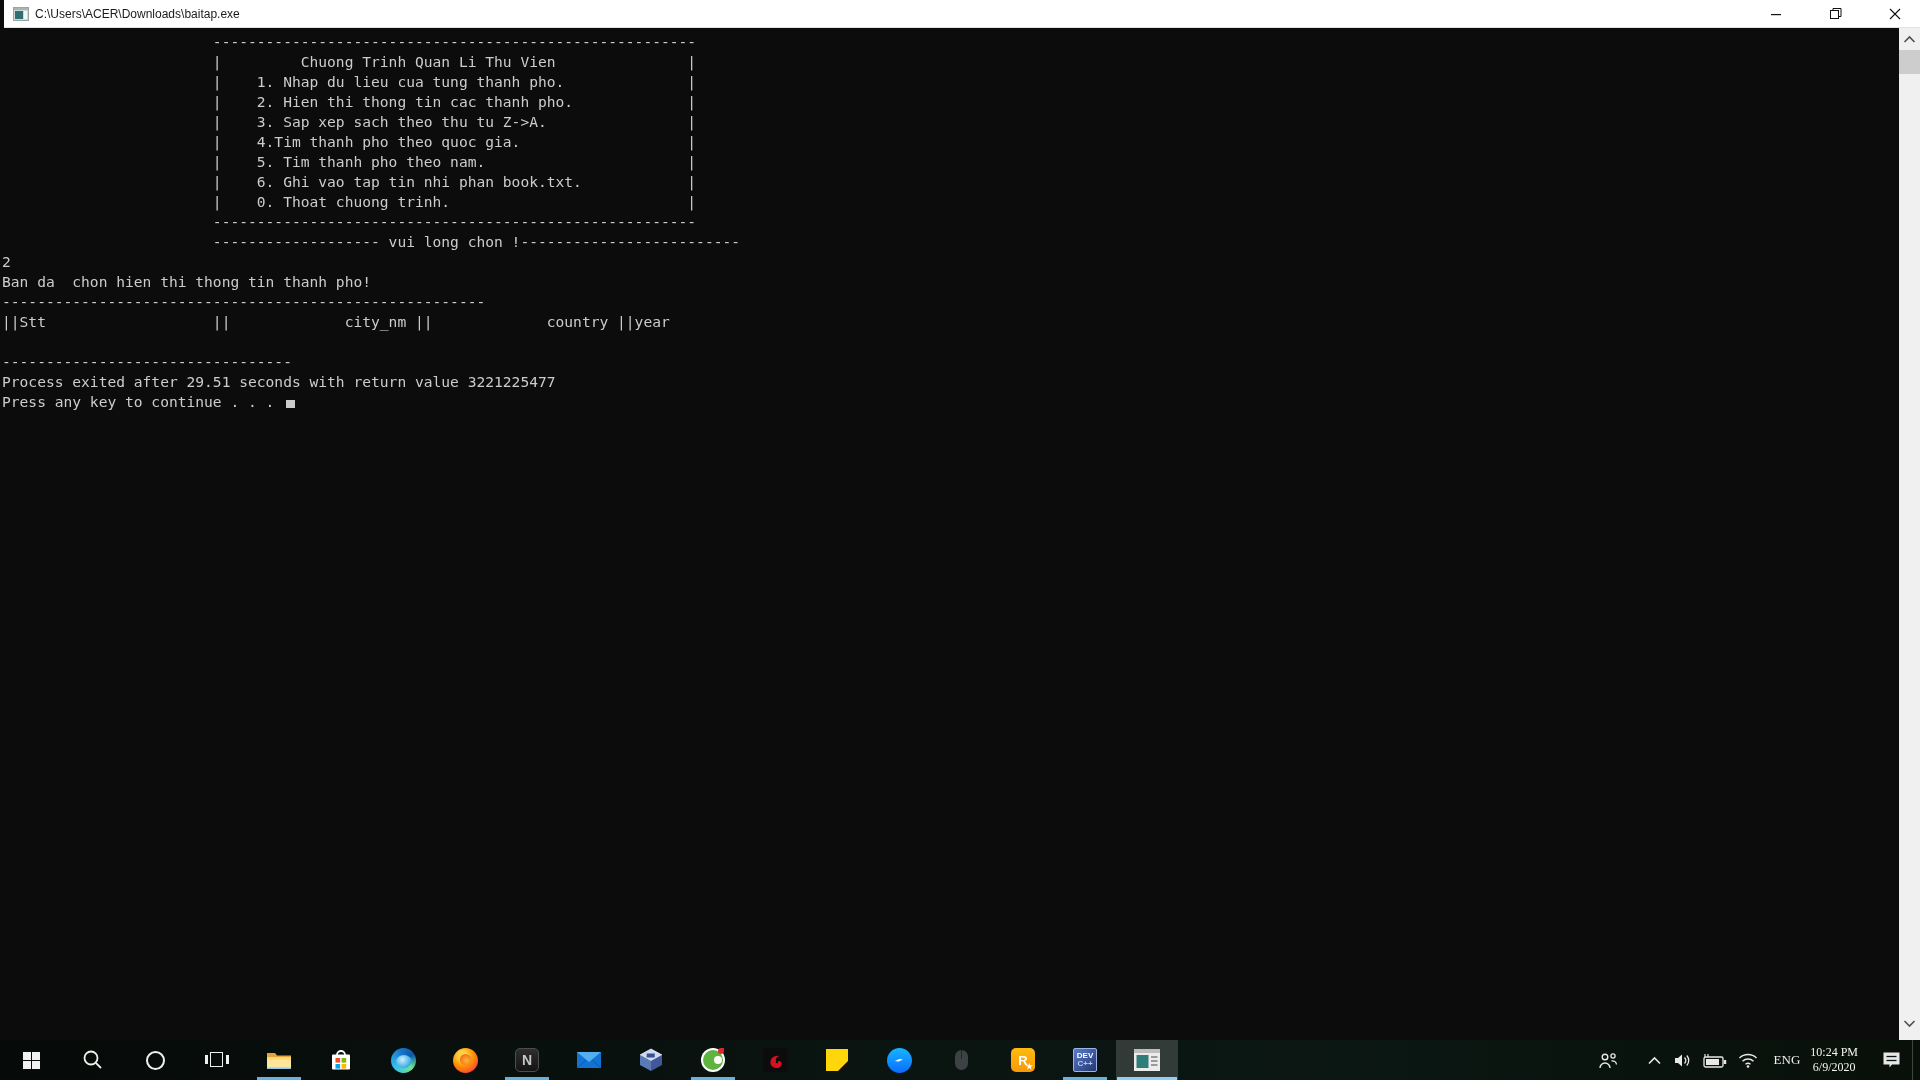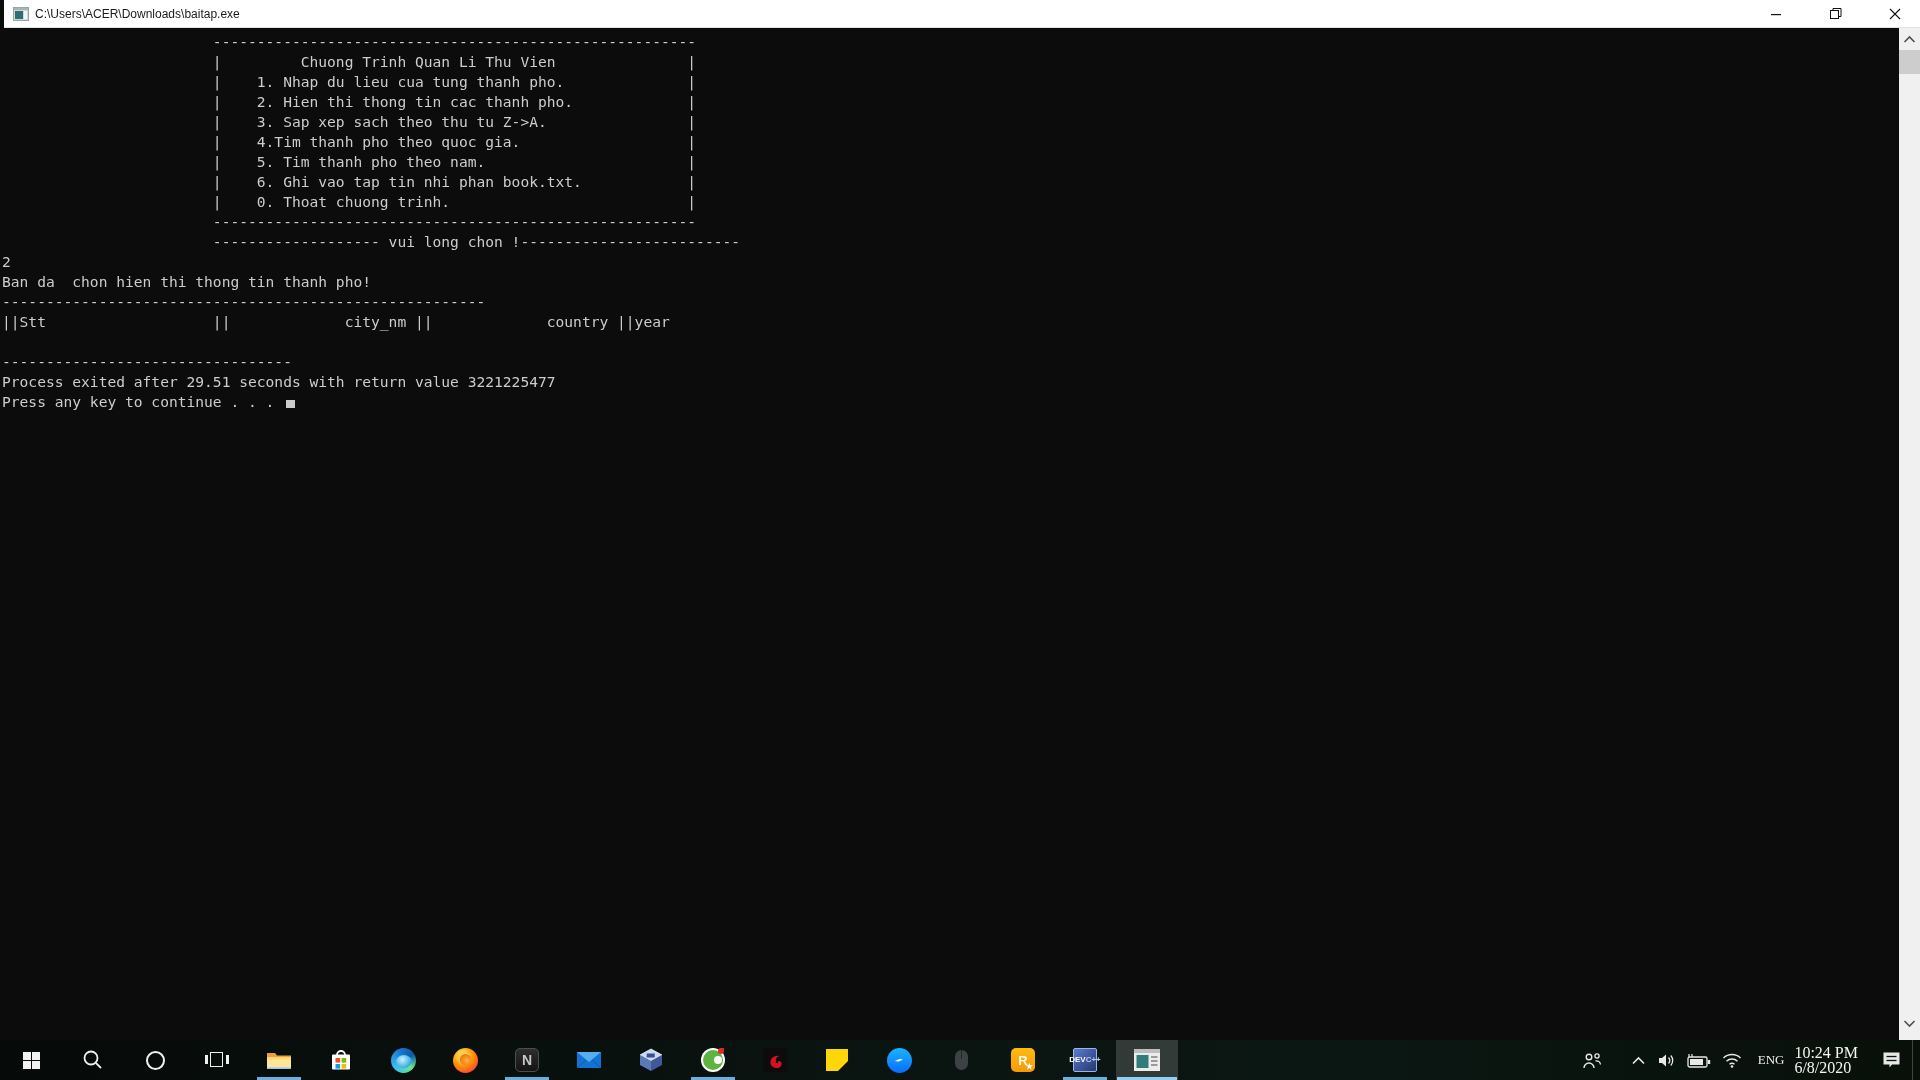--- a/index.html
+++ b/index.html
@@ -65,29 +65,29 @@
   .coccoc .leaf{position:absolute;right:1px;top:0px;width:6px;height:6px;border-radius:50% 0 50% 50%;background:#d92b2b;}
   .sticky{width:22px;height:22px;background:#ffd60a;position:relative;}
   .sticky::after{content:'';position:absolute;right:0;bottom:0;border-style:solid;border-width:0 0 10px 10px;border-color:transparent transparent #121212 transparent;}
   .messenger{width:25px;height:25px;border-radius:50%;background:linear-gradient(180deg,#18b4ff,#0a6cff);display:flex;align-items:center;justify-content:center;}
   .mouse{width:13px;height:20px;border-radius:7px;background:#43484b;position:relative;opacity:.9;}
   .mouse::after{content:'';position:absolute;left:6px;top:0;width:1px;height:9px;background:#24282a;}
   .rockstar{width:24px;height:24px;border-radius:5px;background:linear-gradient(#ffbb0e,#f79908);color:#ffffff;
     font-weight:bold;font-size:13px;display:flex;align-items:center;justify-content:center;position:relative;}
   .rockstar .star{position:absolute;right:2px;bottom:1px;font-size:8px;color:#fff;}
   .devcpp{width:24px;height:24px;border-radius:2px;background:linear-gradient(135deg,#5a7bd0,#24386e);
-    border:1px solid #9fb3e8;box-sizing:border-box;display:flex;flex-direction:row;align-items:center;justify-content:center;line-height:1;}
+    border:1px solid #9fb3e8;box-sizing:border-box;display:flex;flex-direction:column;align-items:center;justify-content:center;line-height:1;}
   .devcpp .l1{font-size:8px;font-weight:bold;color:#ffffff;}
   .devcpp .l2{font-size:8px;font-weight:bold;color:#b9c9f2;}
   .garena{width:24px;height:24px;background:#0c0c0c;display:flex;align-items:center;justify-content:center;}
   
   .tray{margin-left:auto;display:flex;align-items:center;height:40px;color:#ffffff;font-family:Liberation Serif, serif;}
   .tray-item{display:flex;align-items:center;justify-content:center;height:40px;}
   .lang{font-size:13px;color:#f0f0f0;padding:0 10px;}
-  .clock{font-size:16px;line-height:15px;text-align:left;padding-right:12px;color:#f5f5f5;}
+  .clock{font-size:12px;line-height:15px;text-align:center;padding-right:12px;color:#f5f5f5;}
   .show-desktop{width:7px;height:40px;border-left:1px solid #3a4744;}
   .taskview-ico{position:relative;width:24px;height:18px;}
   .taskview-ico .mid{position:absolute;left:5px;top:1px;width:13px;height:15px;border:1.6px solid #f0f0f0;box-sizing:border-box;}
   .taskview-ico .sideL{position:absolute;left:0;top:4px;width:3px;height:9px;background:#f0f0f0;}
   .taskview-ico .sideR{position:absolute;right:0;top:4px;width:3px;height:9px;background:#f0f0f0;}
 </style>
 </head>
 <body>
 
 <div class="titlebar">
@@ -330,21 +330,21 @@
         <path d="M4.5 9.2 a8 8 0 0 1 11 0" fill="none" stroke="#e8e8e8" stroke-width="1.4"></path>
         <path d="M7.5 12.2 a4 4 0 0 1 5 0" fill="none" stroke="#e8e8e8" stroke-width="1.4"></path>
         <circle cx="10" cy="14.5" r="1.3" fill="#e8e8e8"></circle>
       </svg>
     </div>
 
     <div class="tray-item lang">ENG</div>
 
     <div class="clock">
       <div>10:24 PM</div>
-      <div>6/8/2020</div>
+      <div>6/9/2020</div>
     </div>
 
     <div class="tray-item" style="width:42px;">
       <svg width="19" height="18">
         <path d="M1.5 1.5 h16 v12 h-7.5 l-2.5 3 v-3 h-6 z" fill="#e8e8e8"></path>
         <line x1="4.5" y1="5.5" x2="14.5" y2="5.5" stroke="#0b1411" stroke-width="1.3"></line>
         <line x1="4.5" y1="9.5" x2="14.5" y2="9.5" stroke="#0b1411" stroke-width="1.3"></line>
       </svg>
     </div>
 

